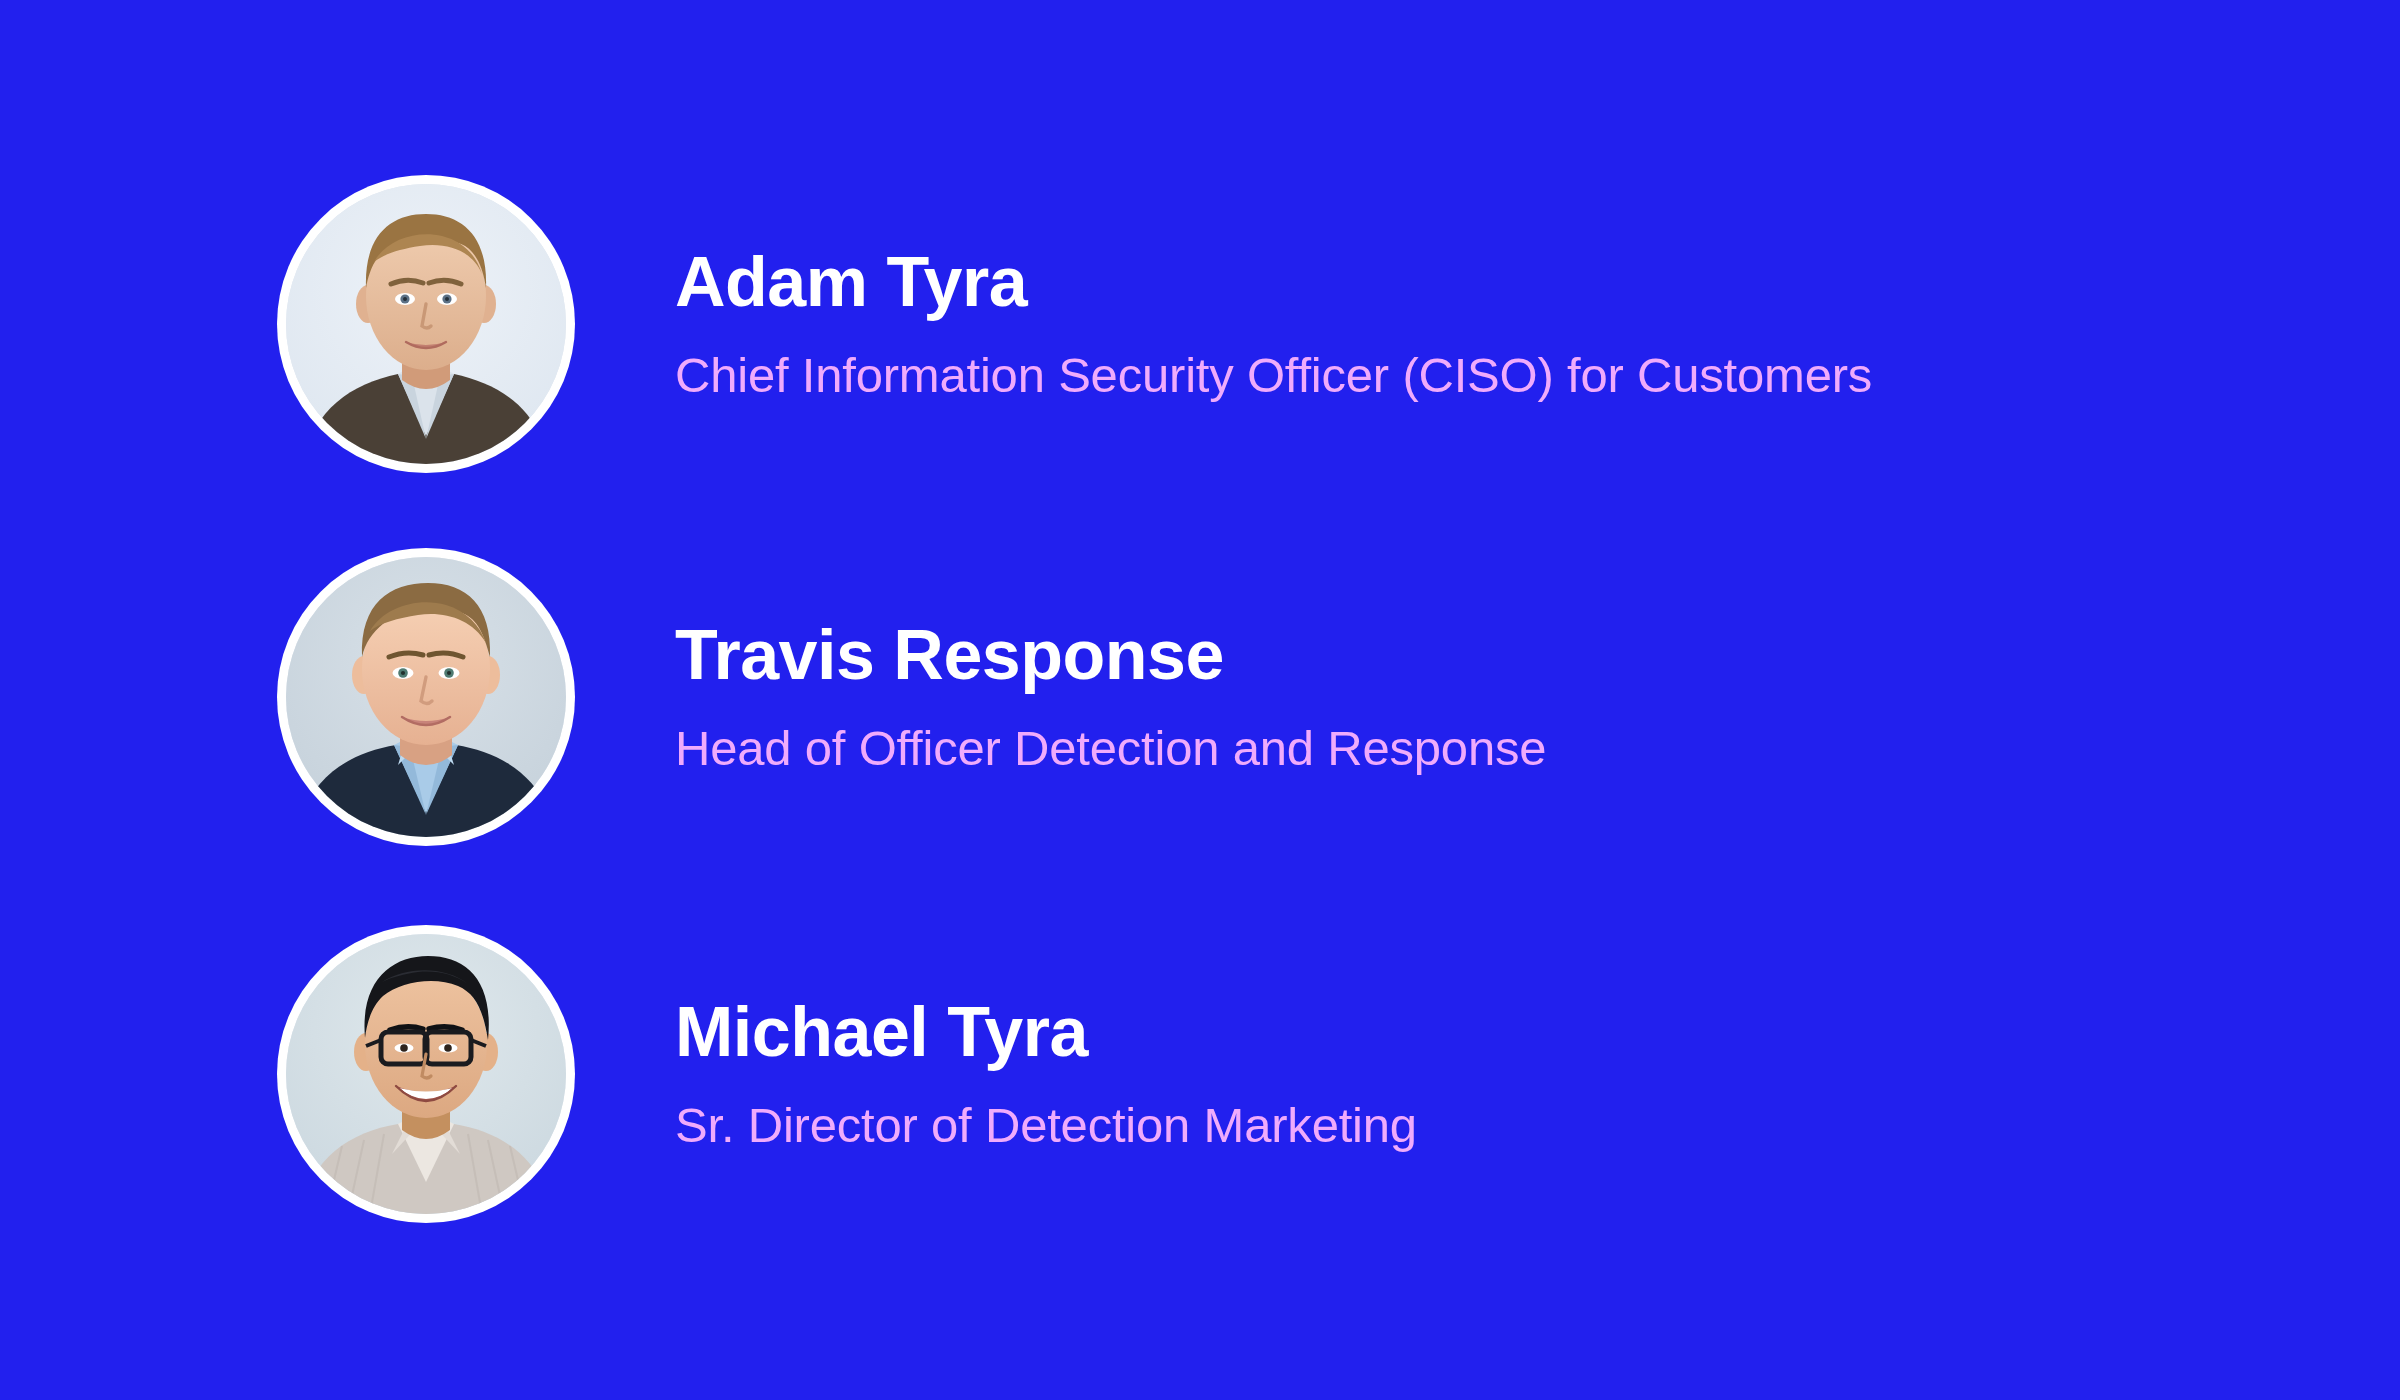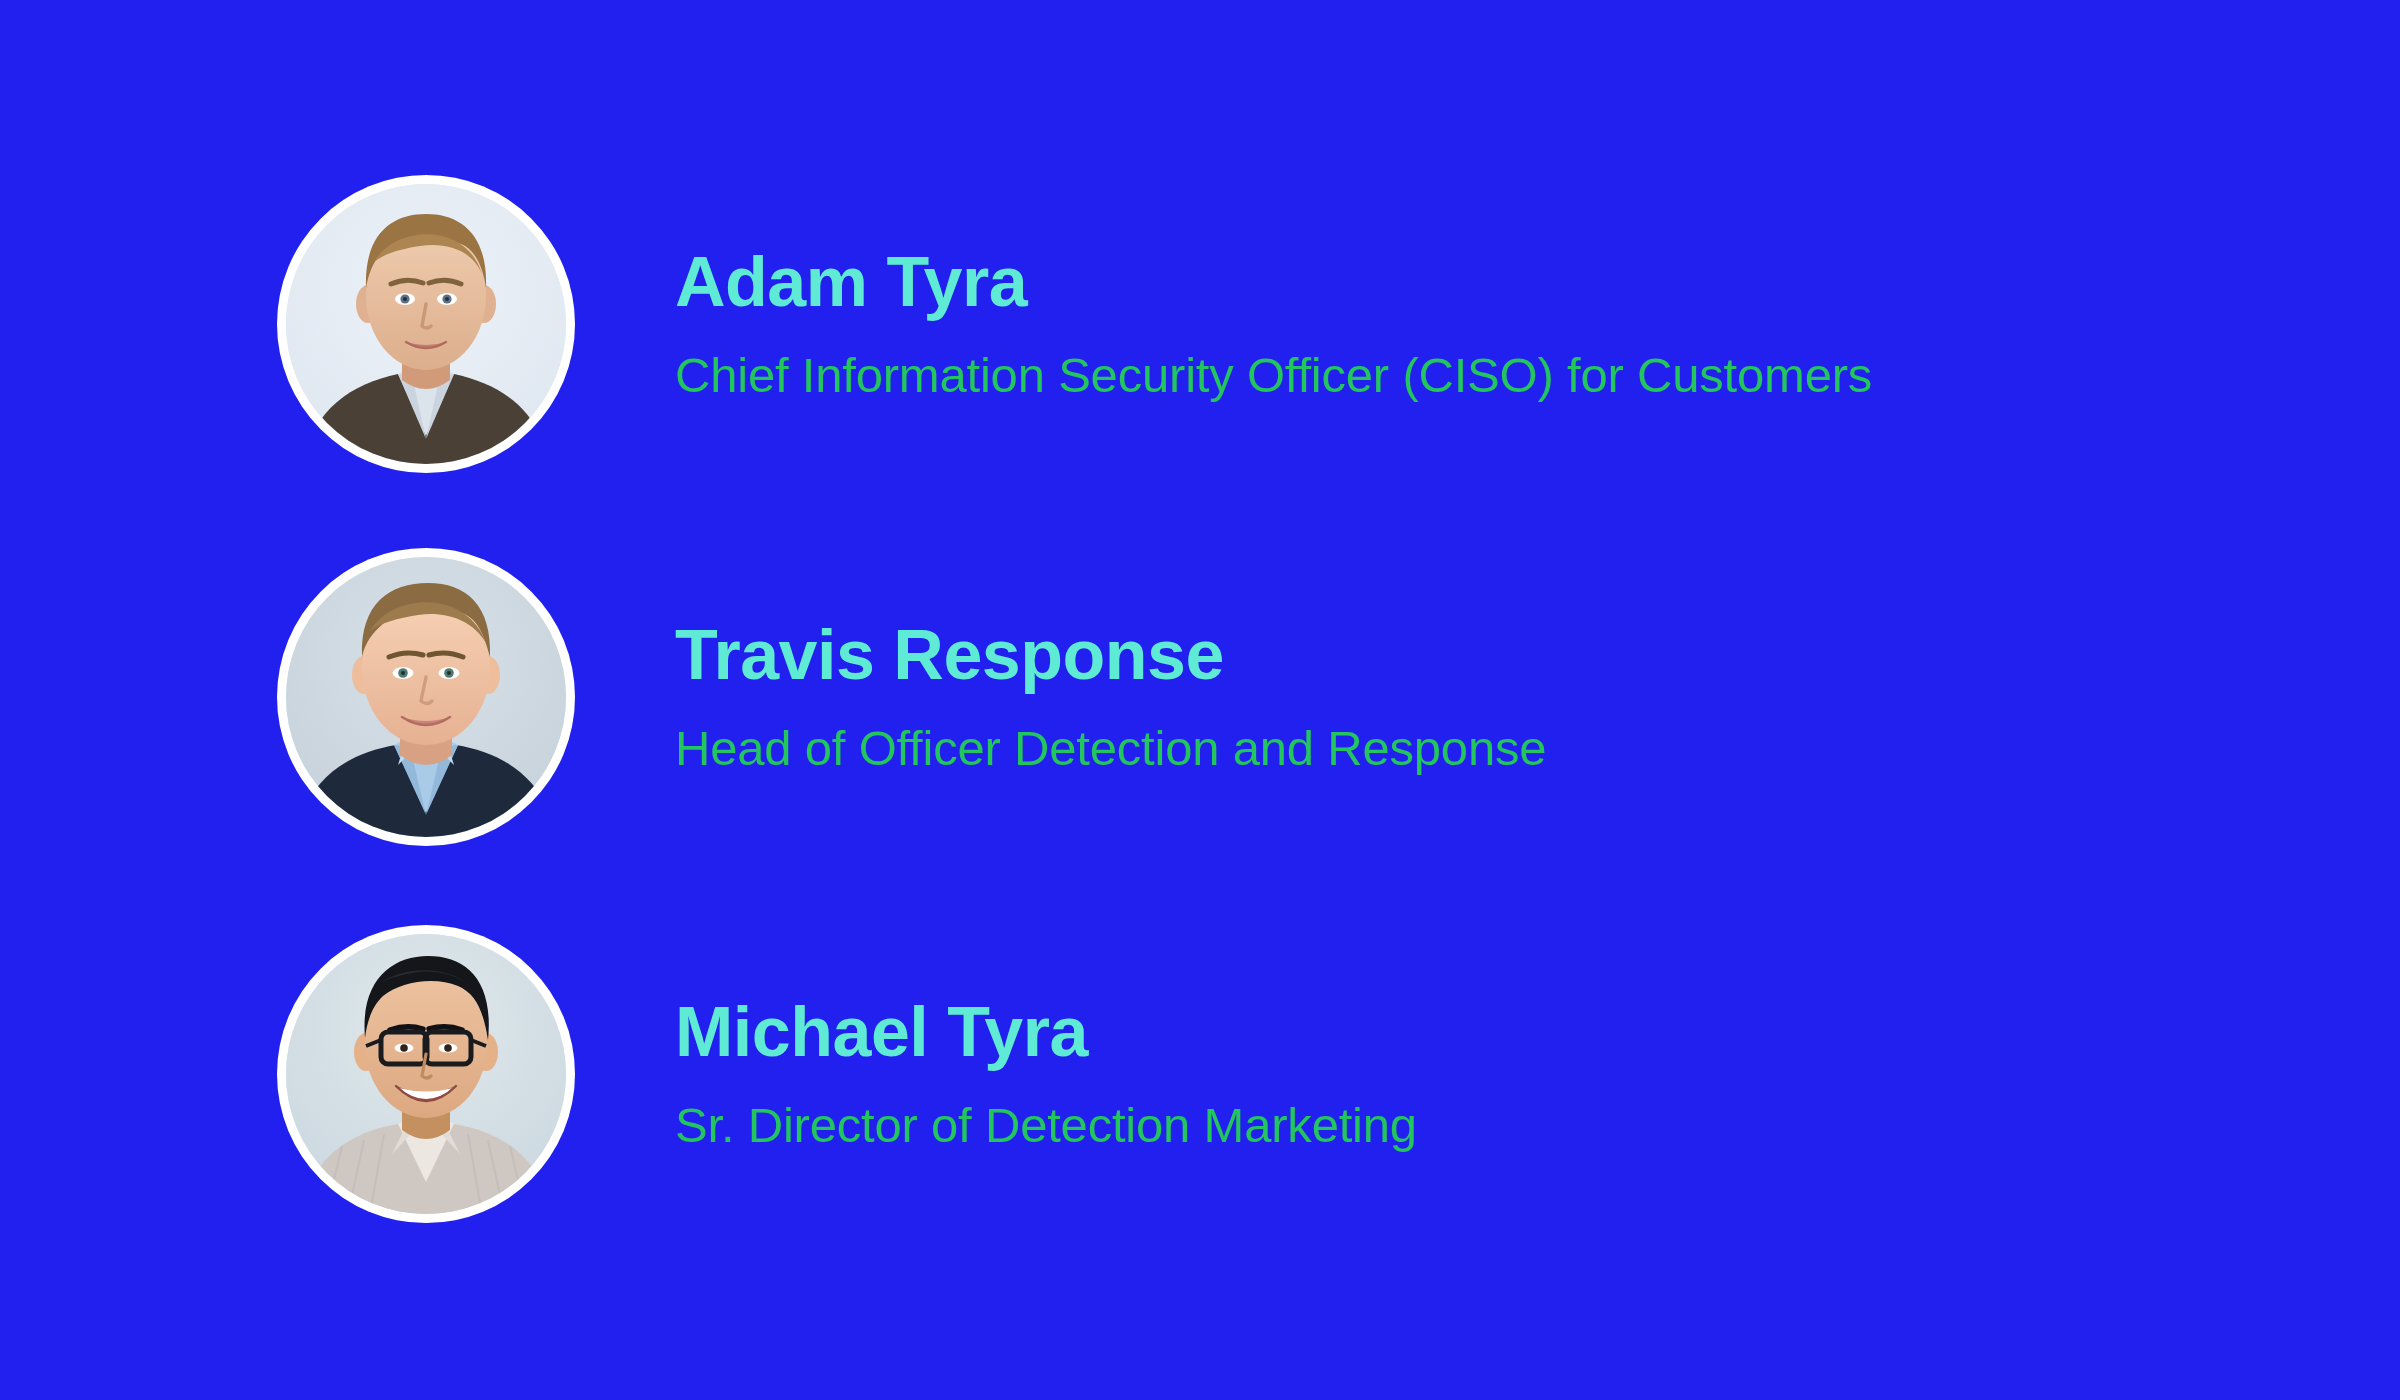--- a/index.html
+++ b/index.html
@@ -53,29 +53,29 @@
   .avatar-clip svg { display:block; width:100%; height:100%; }
 
   
   .speaker-text {
     margin-left:100px;
     display:flex;
     flex-direction:column;
     justify-content:center;
   }
   .speaker-name {
-    color:#5eead4;
+    color:#ffffff;
     font-size:70px;
     font-weight:700;
     letter-spacing:-0.5px;
     line-height:1.08;
     white-space:nowrap;
   }
   .speaker-title {
-    color:#22c55e;
+    color:#f0abfc;
     font-size:49px;
     font-weight:400;
     letter-spacing:-0.2px;
     line-height:1.1;
     margin-top:28px;
     white-space:nowrap;
   }
 </style>
 </head>
 <body>

